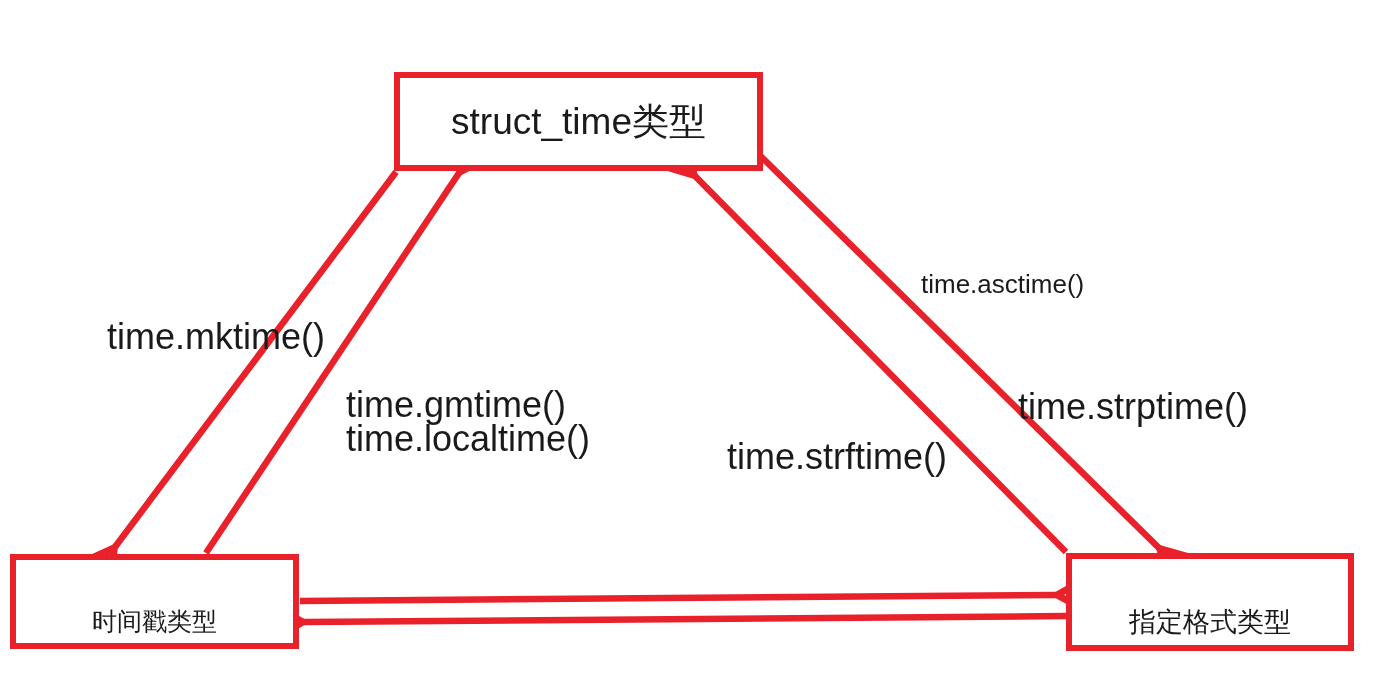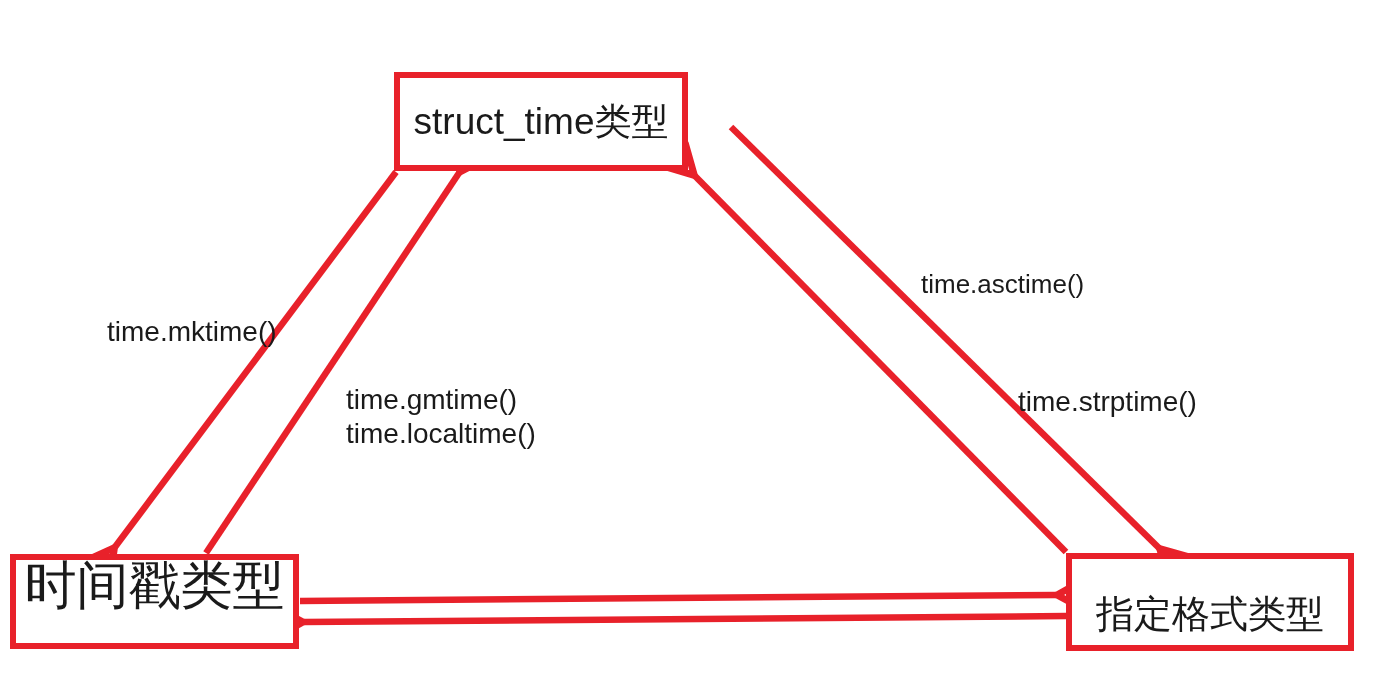--- a/index.html
+++ b/index.html
@@ -41,42 +41,42 @@
     border: 6px solid var(--accent);
     background: var(--bg);
     color: var(--text);
     display: flex;
     justify-content: center;
     align-items: center;
     white-space: nowrap;
   }
   .node-struct-time {
     left: 394px; top: 72px;
-    width: 294px; height: 99px;
+    width: 369px; height: 99px;
     font-size: 37px;
     text-align: right;
   }
   .node-timestamp {
     left: 10px; top: 554px;
     width: 289px; height: 95px;
-    font-size: 52px;
+    font-size: 25px;
     align-items: flex-end;
-    padding-bottom: 22px;
+    padding-bottom: 5px;
   }
   .node-formatted {
     left: 1066px; top: 553px;
     width: 288px; height: 98px;
-    font-size: 38px;
+    font-size: 27px;
     align-items: flex-end;
     padding-bottom: 5px;
   }
   .edge-label {
     position: absolute;
     color: var(--text);
-    font-size: 28px;
+    font-size: 36px;
     white-space: nowrap;
   }
   .label-mktime    { left: 107px;  top: 316px; }
   .label-gmtime    { left: 346px;  top: 384px; }
   .label-localtime { left: 346px;  top: 418px; }
   .label-asctime   { left: 921px;  top: 269px; font-size: 26px; }
   .label-strptime  { left: 1018px; top: 386px; }
   .label-strftime  { left: 727px;  top: 436px; }
   .label-ctime     { left: 488px;  top: 556px; }
 </style>
@@ -109,14 +109,15 @@
 
   <div class="node node-formatted">
     <span>指定格式类型</span>
   </div>
 
   <div class="edge-label label-mktime">time.mktime()</div>
   <div class="edge-label label-localtime">time.localtime()</div>
   <div class="edge-label label-gmtime">time.gmtime()</div>
   <div class="edge-label label-asctime">time.asctime()</div>
   <div class="edge-label label-strptime">time.strptime()</div>
+  <div class="edge-label label-strftime">time.strftime()</div>
 
 </div>
 
 </body></html>

